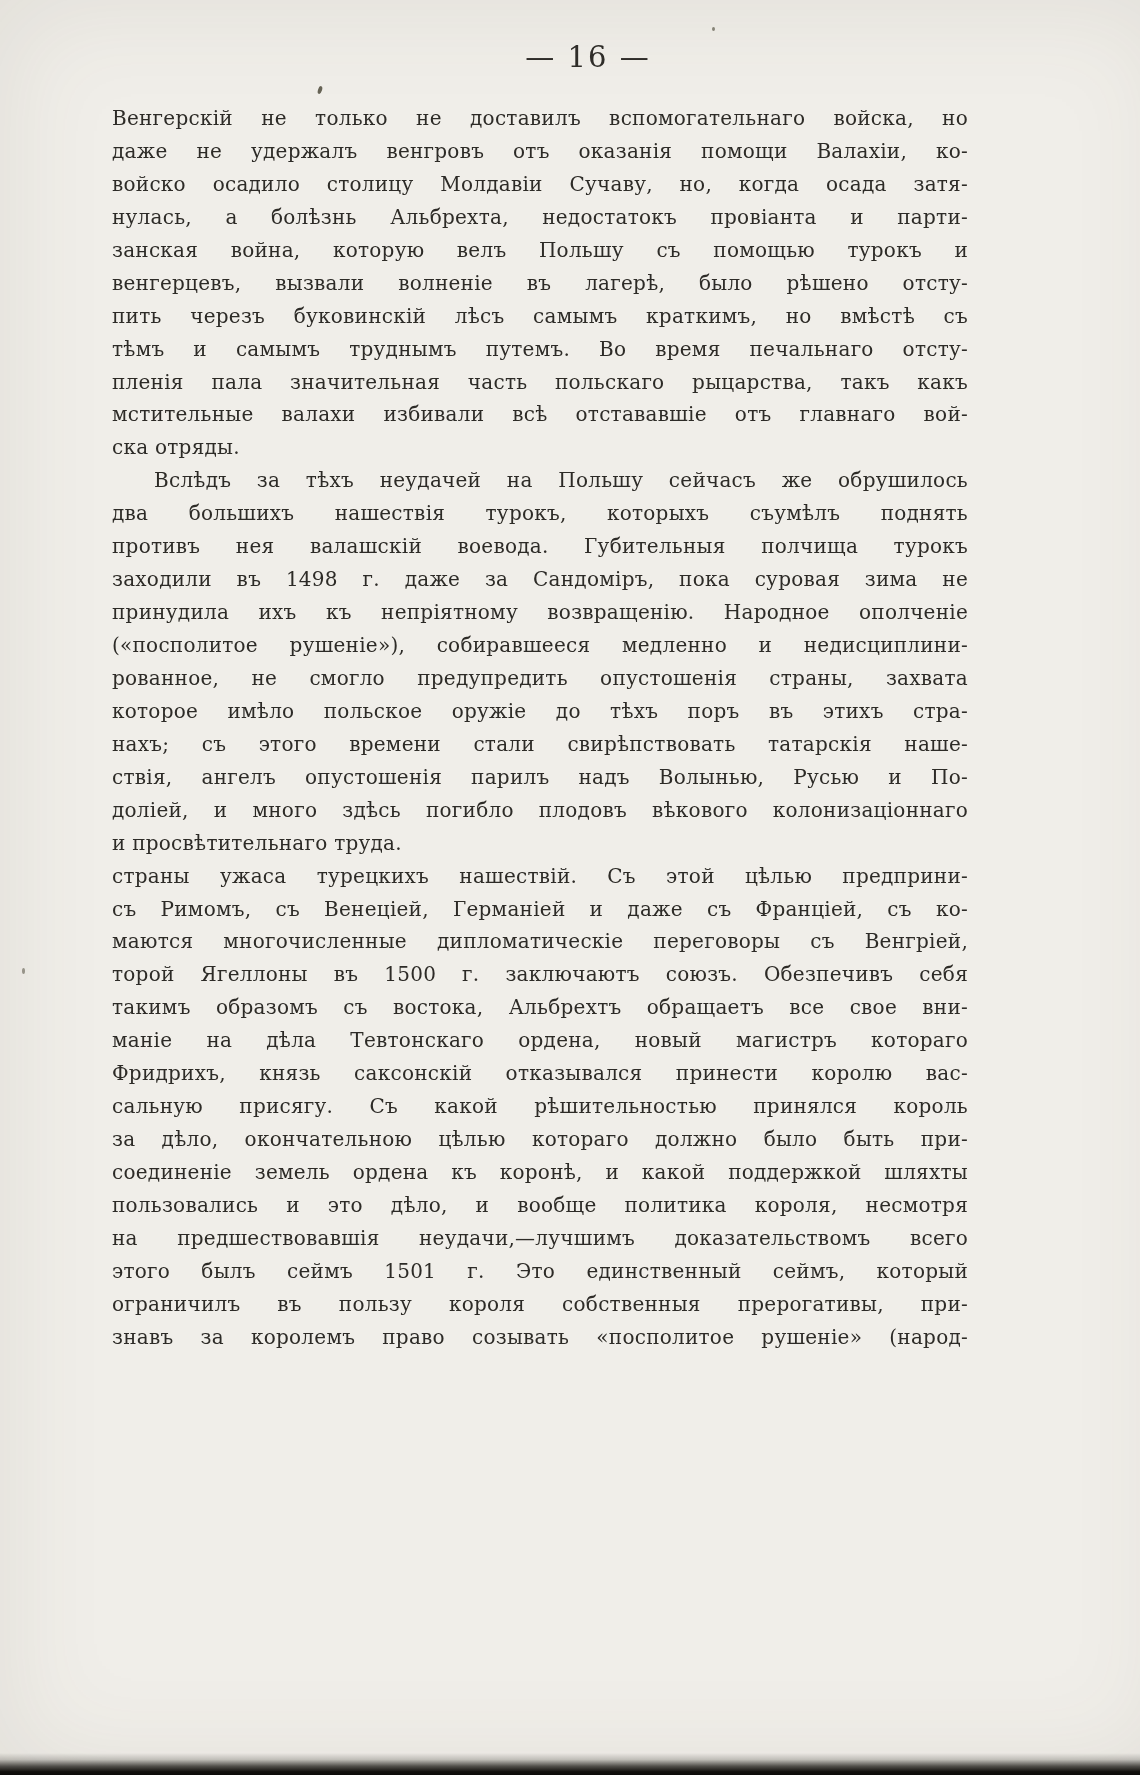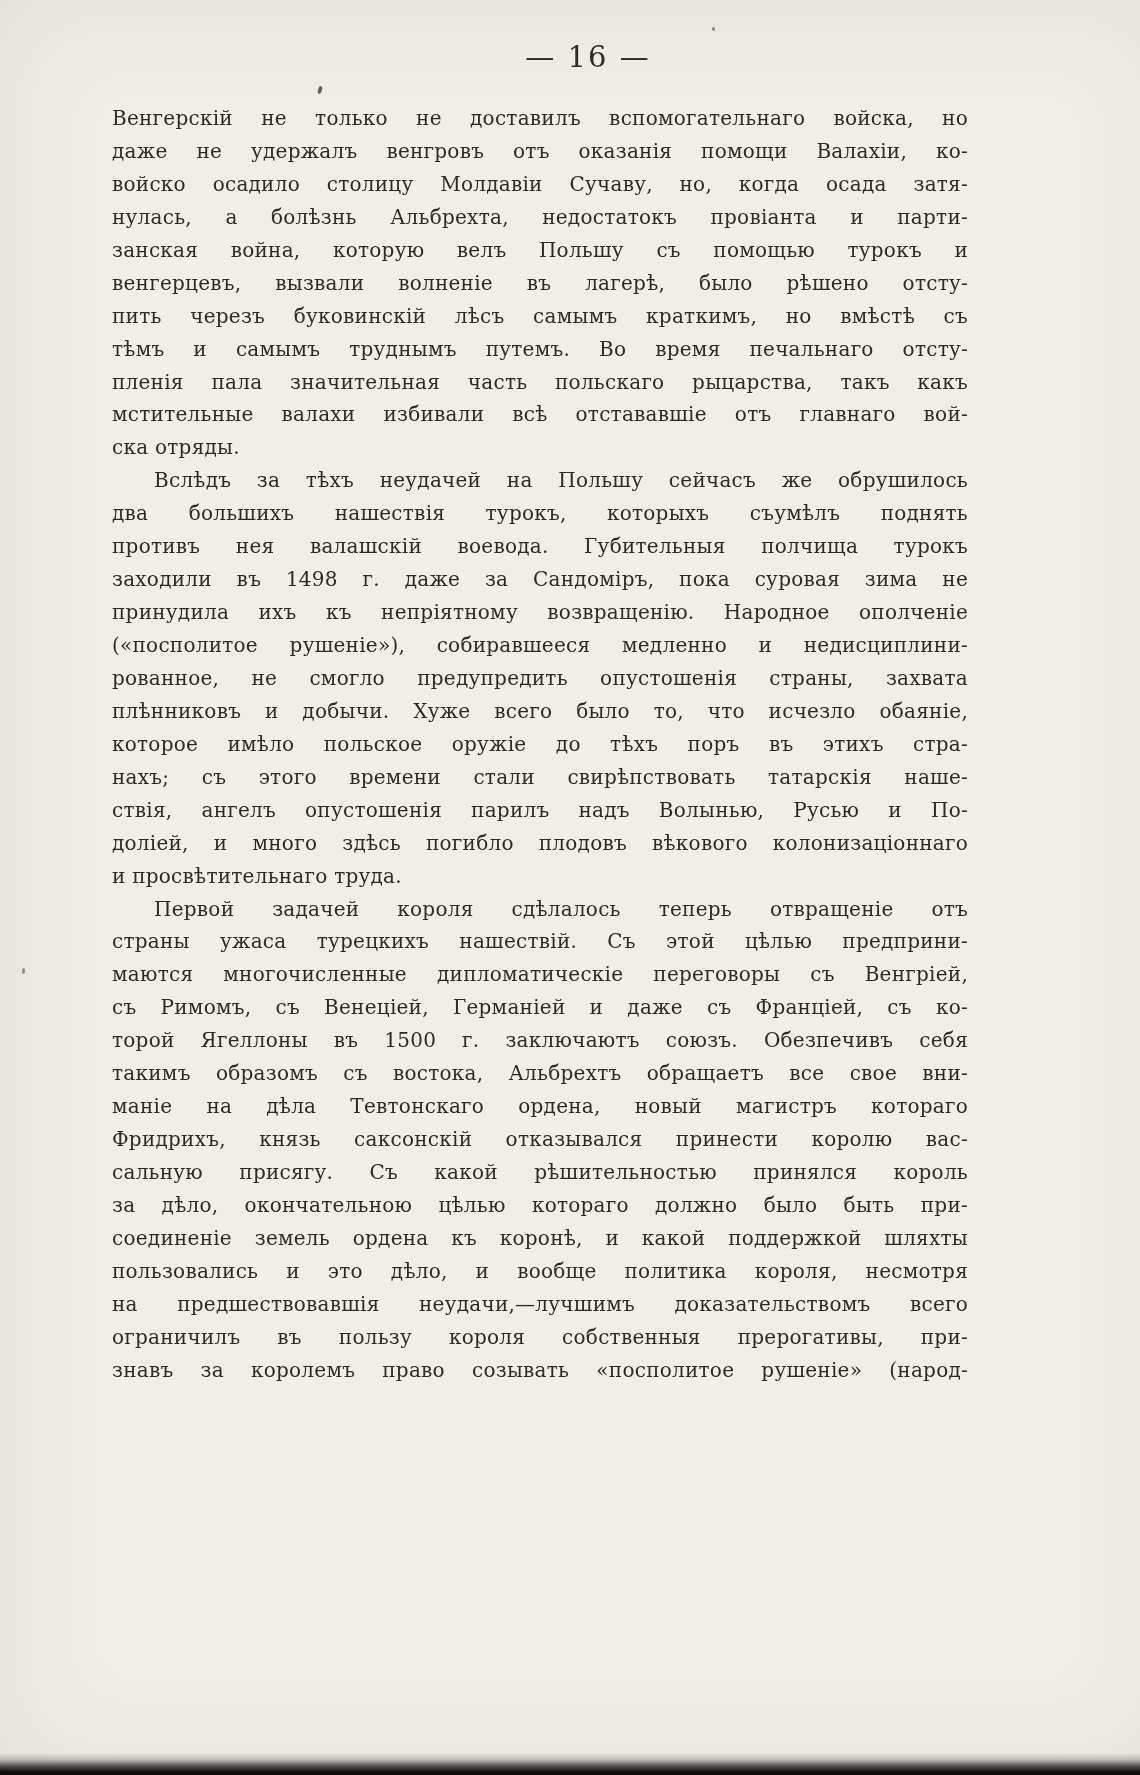--- a/index.html
+++ b/index.html
@@ -119,40 +119,39 @@
         <div class="line lastline">ска отряды.</div>
       </div>
       <div class="paragraph">
         <div class="line indent">Вслѣдъ за тѣхъ неудачей на Польшу сейчасъ же обрушилось</div>
         <div class="line">два большихъ нашествія турокъ, которыхъ съумѣлъ поднять</div>
         <div class="line">противъ нея валашскій воевода. Губительныя полчища турокъ</div>
         <div class="line">заходили въ 1498 г. даже за Сандоміръ, пока суровая зима не</div>
         <div class="line">принудила ихъ къ непріятному возвращенію. Народное ополченіе</div>
         <div class="line">(«посполитое рушеніе»), собиравшееся медленно и недисциплини-</div>
         <div class="line">рованное, не смогло предупредить опустошенія страны, захвата</div>
-        <div class="line">плѣнниковъ и добычи. Хуже всего было то, что исчезло обаяніе,</div>
         <div class="line">которое имѣло польское оружіе до тѣхъ поръ въ этихъ стра-</div>
         <div class="line">нахъ; съ этого времени стали свирѣпствовать татарскія наше-</div>
         <div class="line">ствія, ангелъ опустошенія парилъ надъ Волынью, Русью и По-</div>
         <div class="line">доліей, и много здѣсь погибло плодовъ вѣкового колонизаціоннаго</div>
         <div class="line lastline">и просвѣтительнаго труда.</div>
       </div>
       <div class="paragraph">
-        <div class="line indent">Первой задачей короля сдѣлалось теперь отвращеніе отъ</div>
         <div class="line">страны ужаса турецкихъ нашествій. Съ этой цѣлью предприни-</div>
+        <div class="line">съ Римомъ, съ Венеціей, Германіей и даже съ Франціей, съ ко-</div>
         <div class="line">маются многочисленные дипломатическіе переговоры съ Венгріей,</div>
-        <div class="line">съ Римомъ, съ Венеціей, Германіей и даже съ Франціей, съ ко-</div>
         <div class="line">торой Ягеллоны въ 1500 г. заключаютъ союзъ. Обезпечивъ себя</div>
         <div class="line">такимъ образомъ съ востока, Альбрехтъ обращаетъ все свое вни-</div>
         <div class="line">маніе на дѣла Тевтонскаго ордена, новый магистръ котораго</div>
         <div class="line">Фридрихъ, князь саксонскій отказывался принести королю вас-</div>
         <div class="line">сальную присягу. Съ какой рѣшительностью принялся король</div>
         <div class="line">за дѣло, окончательною цѣлью котораго должно было быть при-</div>
         <div class="line">соединеніе земель ордена къ коронѣ, и какой поддержкой шляхты</div>
         <div class="line">пользовались и это дѣло, и вообще политика короля, несмотря</div>
         <div class="line">на предшествовавшія неудачи,—лучшимъ доказательствомъ всего</div>
+        <div class="line">этого былъ сеймъ 1501 г. Это единственный сеймъ, который</div>
         <div class="line">ограничилъ въ пользу короля собственныя прерогативы, при-</div>
         <div class="line">знавъ за королемъ право созывать «посполитое рушеніе» (народ-</div>
       </div>
     </div>
 
   <div class="bottom-edge"></div>
 </div>
 
 </body></html>

